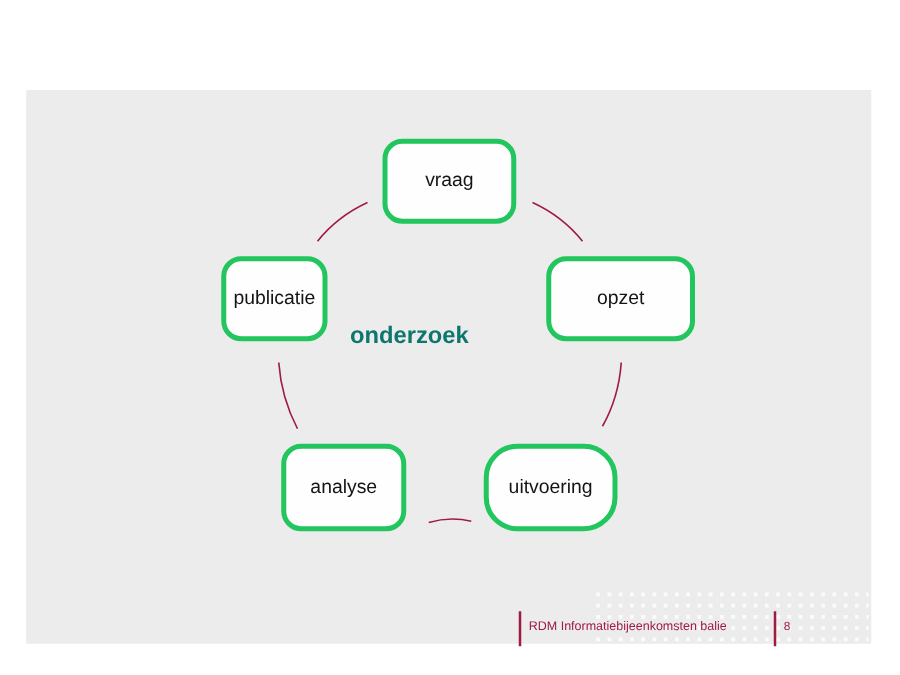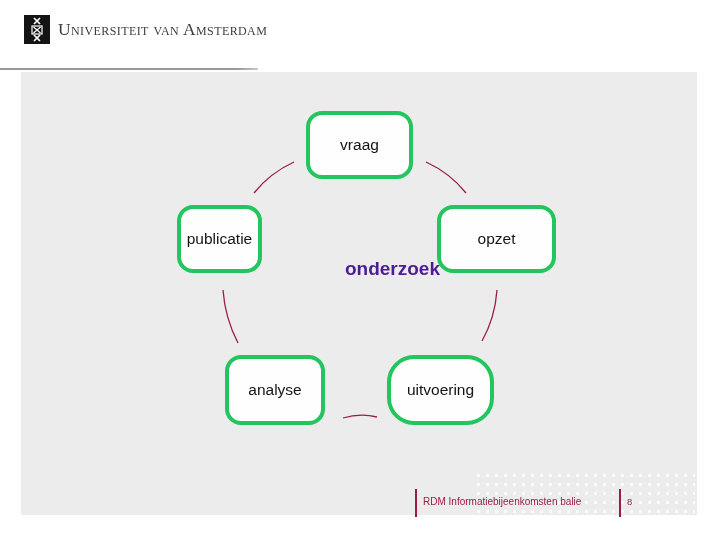--- a/index.html
+++ b/index.html
@@ -59,24 +59,24 @@
     box-sizing: border-box;
   }
   #node-vraag      { left: 285px; top: 39px;  width: 107px; height: 68px; }
   #node-publicatie { left: 156px; top: 133px; width: 85px; height: 68px; }
   #node-opzet      { left: 416px; top: 133px; width: 119px; height: 68px; }
   #node-analyse    { left: 204px; top: 283px; width: 100px; height: 70px; }
   #node-uitvoering { left: 366px; top: 283px; width: 107px; height: 70px; border-radius: 27px; }
 
   #center-label {
     position: absolute; left: 259px; top: 186px; width: 160px;
-    text-align: right;
+    text-align: left;
     font-weight: bold;
     font-size: 19px;
-    color: #4c1d95;
+    color: #0f766e;
   }
 
   #connectors {
     position: absolute; left: 0; top: 0;
     width: 676px; height: 443px;
   }
 
   
   #dot-pattern {
     position: absolute; left: 452px; top: 398px;
@@ -102,33 +102,20 @@
     position: absolute; left: 606px; top: 424px;
     font-size: 9.5px;
     color: #9e1b42;
   }
 </style>
 </head>
 <body>
 
 <div id="page">
 
-  <div id="header">
-    <svg id="logo" viewBox="0 0 26 29">
-      <rect x="0" y="0" width="26" height="29" fill="#141414"></rect>
-      <g stroke="#ffffff" fill="none">
-        <path d="M10 3 L16 9 M16 3 L10 9" stroke-width="1.7"></path>
-        <rect x="8" y="11" width="10" height="8" stroke-width="1.2"></rect>
-        <path d="M9.5 12 L16.5 18 M16.5 12 L9.5 18" stroke-width="1.2"></path>
-        <path d="M10 20 L16 26 M16 20 L10 26" stroke-width="1.7"></path>
-      </g>
-    </svg>
-    <div id="university-name">Universiteit van Amsterdam</div>
-    <div id="header-divider"></div>
-  </div>
 
   <div id="slide">
 
     <svg id="connectors" viewBox="0 0 676 443">
       <g stroke="#9e1b42" stroke-width="1.3" fill="none">
         <path d="M233 121 Q249 101 273 90"></path>
         <path d="M405 90 Q429 101 445 121"></path>
         <path d="M202 218 Q204 246 217 271"></path>
         <path d="M476 218 Q474 246 461 269"></path>
         <path d="M322 346 Q339 341 356 345"></path>

